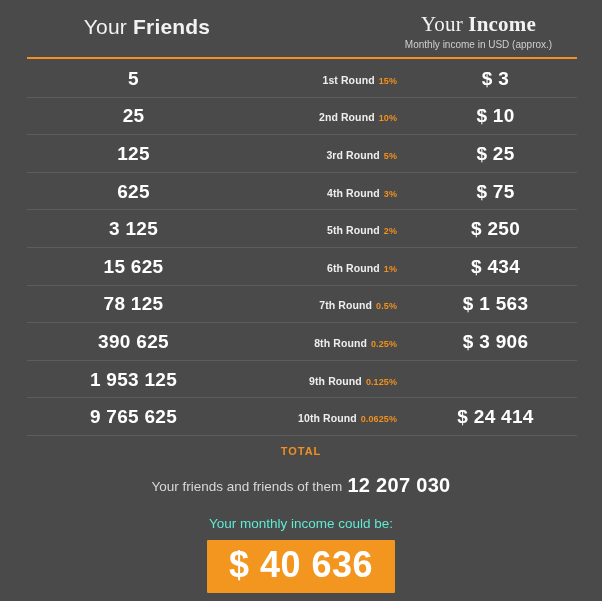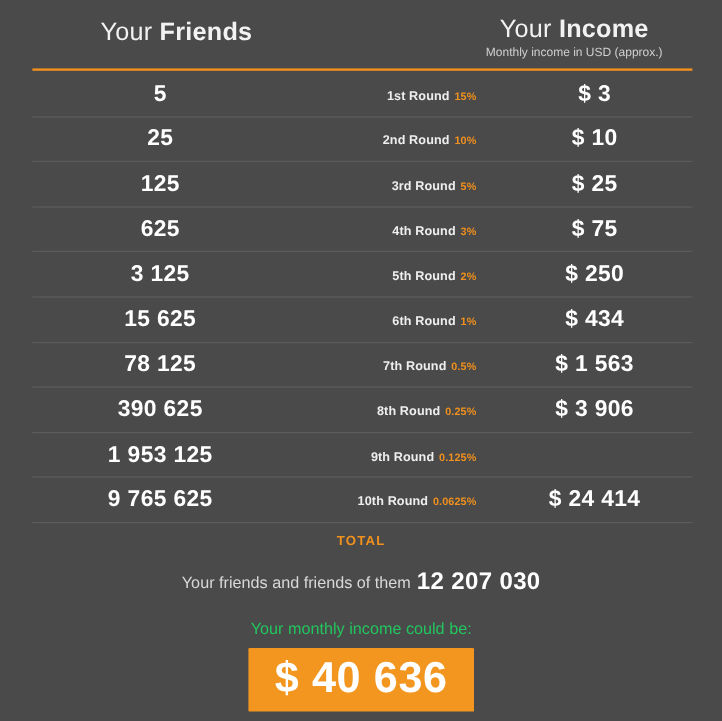--- a/index.html
+++ b/index.html
@@ -42,20 +42,21 @@
     left: 380px;
     top: 12px;
     width: 197px;
     text-align: center;
   }
   .head-income .big {
     font-size: 21px;
     line-height: 25px;
     color: #f2f2f2;
     letter-spacing: .2px;
+    font-family: Liberation Serif, serif;
   }
   .light { font-weight: 400; }
   .bold  { font-weight: 700; }
   .head-sub {
     font-size: 10px;
     line-height: 13px;
     color: #cfcfcf;
     margin-top: 1px;
     white-space: nowrap;
   }
@@ -155,21 +156,21 @@
     font-size: 20px;
     font-weight: 700;
     color: #ffffff;
     letter-spacing: .3px;
     margin-left: 5px;
     vertical-align: -1px;
   }
   .income-caption {
     margin-top: 19px;
     font-size: 13.5px;
-    color: #22c55e;
+    color: #5eead4;
   }
   .income-box {
     display: inline-block;
     margin-top: 9px;
     background: #f2961f;
     color: #ffffff;
     font-size: 36px;
     font-weight: 700;
     letter-spacing: .5px;
     padding: 4px 22px 7px 22px;

